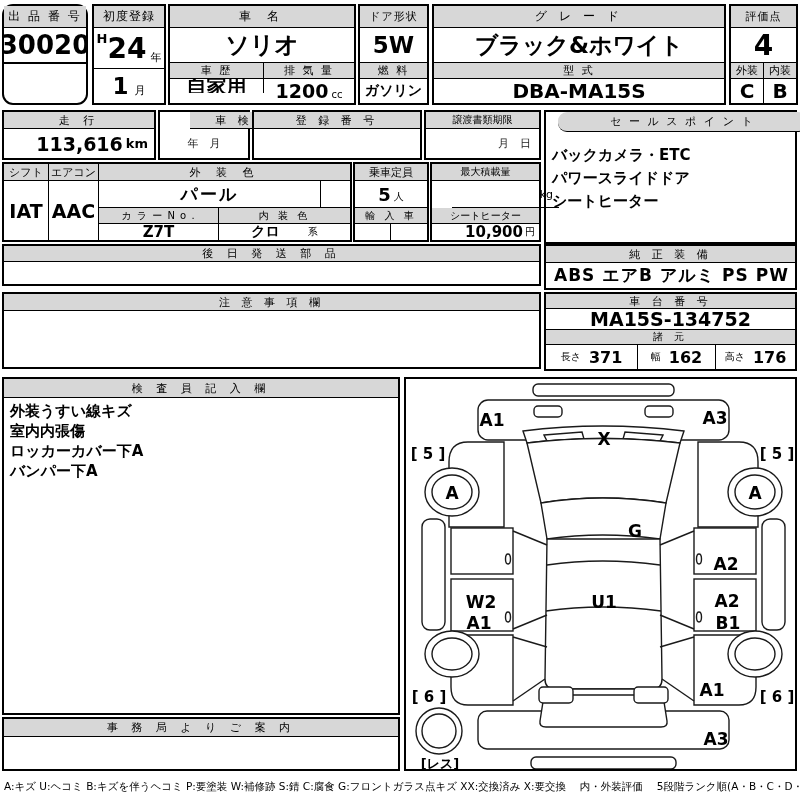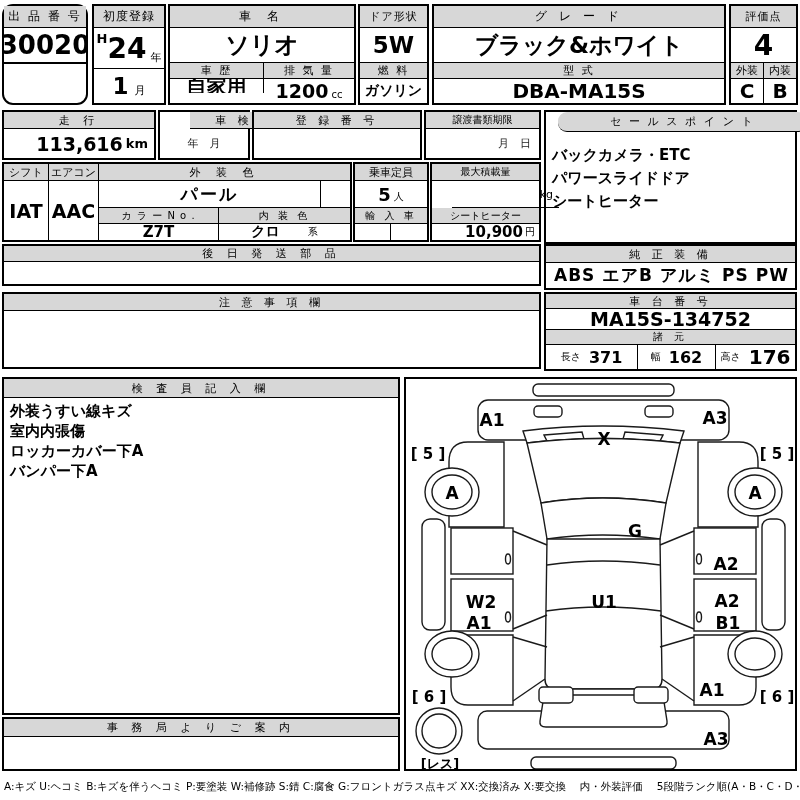--- a/index.html
+++ b/index.html
@@ -177,21 +177,21 @@
     <div class="c br" style="left:0;top:51px;width:92px;height:24px;">
       <span style="font-size:10px;margin-right:8px;">長さ</span>
       <span class="b" style="font-size:16px;">371</span>
     </div>
     <div class="c br" style="left:92px;top:51px;width:78px;height:24px;">
       <span style="font-size:10px;margin-right:8px;">幅</span>
       <span class="b" style="font-size:16px;">162</span>
     </div>
     <div class="c" style="left:170px;top:51px;width:79px;height:24px;">
       <span style="font-size:10px;margin-right:8px;">高さ</span>
-      <span class="b" style="font-size:20px;">176</span>
+      <span class="b" style="font-size:16px;">176</span>
     </div>
   </div>
 
   <div class="box" style="left:2px;top:377px;width:398px;height:338px;">
     <div class="c g bb" style="left:0;top:0;width:394px;height:19px;font-size:11px;letter-spacing:5px;">検 査 員 記 入 欄</div>
     <div class="lines" style="left:6px;top:22px;width:380px;">
       <div style="line-height:20px;">外装うすい線キズ</div>
       <div style="line-height:20px;">室内内張傷</div>
       <div style="line-height:20px;">ロッカーカバー下A</div>
       <div style="line-height:20px;">バンパー下A</div>

